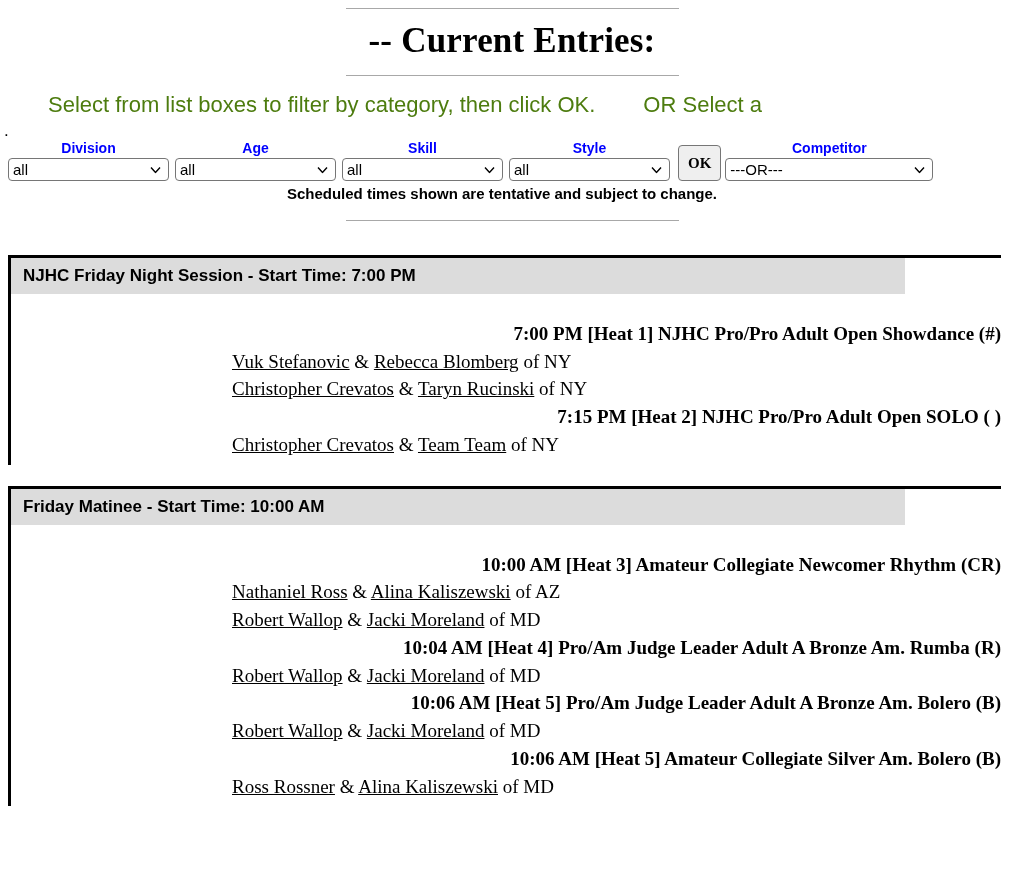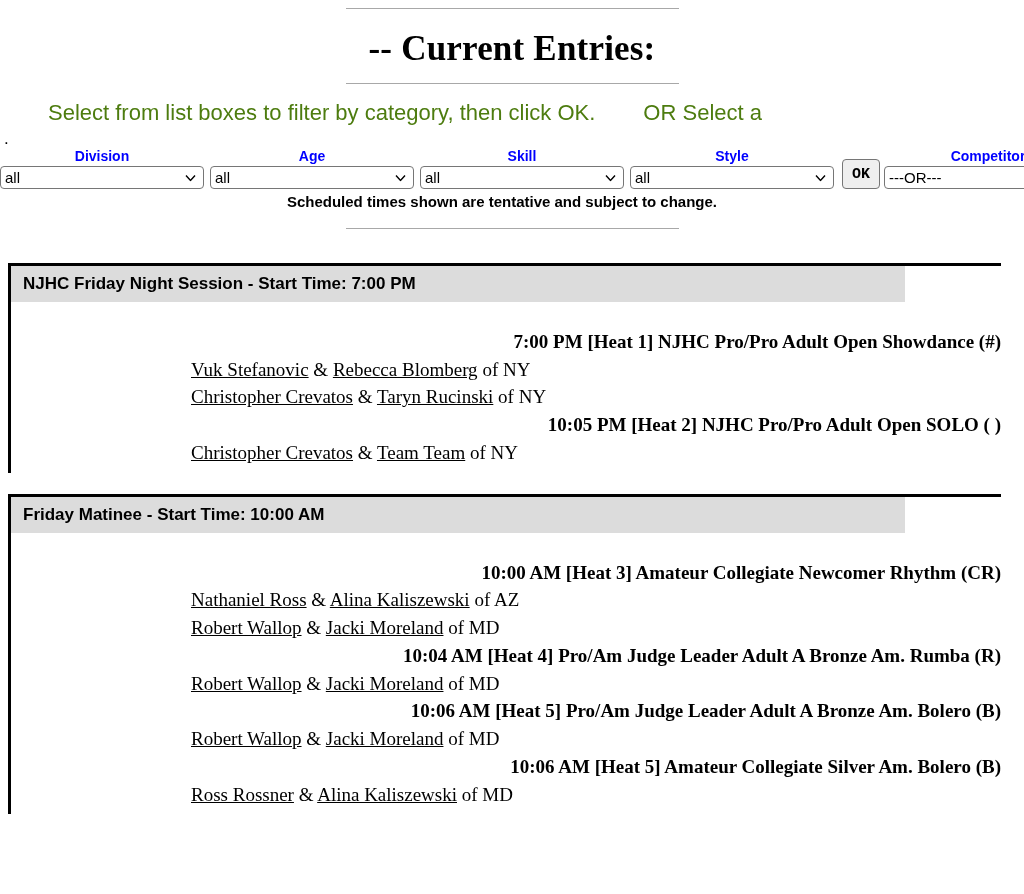--- a/index.html
+++ b/index.html
@@ -32,21 +32,21 @@
   .rule-top { margin-top: 8px; }
   .rule-mid { margin-top: 0; }
   .rule-bot { margin-top: 18px; }
 
   
   .page-title {
     font-family: "Liberation Serif", "DejaVu Serif", serif;
     font-weight: bold;
     font-size: 35px;
     text-align: center;
-    margin: 20px 0 14px 0;
+    margin: 12px 0 14px 0;
     letter-spacing: 0.2px;
   }
 
   
   .instructions {
     font-family: "Liberation Sans", "DejaVu Sans", sans-serif;
     font-size: 22px;
     color: #4d7c0f;
     margin-top: 16px;
     padding-left: 48px;
@@ -65,20 +65,21 @@
     line-height: 10px;
     height: 12px;
     margin-top: 8px;
     padding-left: 4px;
   }
 
   
   .filter-bar {
     display: flex;
     align-items: flex-end;
+    padding-left: 8px;
     margin-top: 2px;
   }
   .filter-group {
     display: flex;
     flex-direction: column;
     align-items: center;
     margin-right: 6px;
   }
   .filter-label {
     font-family: "Liberation Sans", "DejaVu Sans", sans-serif;
@@ -95,43 +96,43 @@
     background: #ffffff;
     border: 1px solid #767676;
     border-radius: 4px;
     padding: 1px 4px;
     height: 23px;
     width: 176px;
     box-sizing: border-box;
     -webkit-appearance: none;
     appearance: none;
   }
-  select.filter-select.narrow { width: 204px; }
+  select.filter-select.narrow { width: 161px; }
   select.filter-select.competitor { width: 208px; }
 
   .select-wrap { position: relative; display: inline-block; }
   .select-wrap .chev {
     position: absolute;
     right: 8px;
     top: 50%;
     transform: translateY(-50%);
     pointer-events: none;
     width: 11px;
     height: 7px;
   }
 
   .ok-button {
-    font-family: Liberation Mono, monospace;
+    font-family: Liberation Serif, serif;
     font-weight: bold;
     font-size: 15px;
     color: #000;
     background: #efefef;
     border: 1px solid #767676;
     border-radius: 4px;
-    height: 30px;
+    height: 36px;
     padding: 0 9px;
     margin: 0 4px 0 2px;
     cursor: pointer;
     box-sizing: border-box;
   }
 
   .note {
     font-family: "Liberation Sans", "DejaVu Sans", sans-serif;
     font-weight: bold;
     font-size: 15px;
@@ -176,20 +177,21 @@
     white-space: nowrap;
     text-align: right;
   }
   .couple {
     font-family: "Liberation Serif", "DejaVu Serif", serif;
     font-size: 19px;
     color: #000;
     padding-left: 180px;
     line-height: 1.46;
     white-space: nowrap;
+    margin-left: 41px;
   }
   .couple a {
     color: #000;
     text-decoration: underline;
   }
 
   .clipped { overflow: hidden; }
 </style>
 </head>
 <body>
@@ -290,21 +292,21 @@
         <a href="#">Rebecca Blomberg</a>
         <span>of NY</span>
       </div>
       <div class="couple">
         <a href="#">Christopher Crevatos</a>
         <span>&amp;</span>
         <a href="#">Taryn Rucinski</a>
         <span>of NY</span>
       </div>
 
-      <div class="heat-title">10:05 PM [Heat 2] NJHC Pro/Pro Adult Open SOLO ( )</div>
+      <div class="heat-title">7:15 PM [Heat 2] NJHC Pro/Pro Adult Open SOLO ( )</div>
       <div class="couple">
         <a href="#">Christopher Crevatos</a>
         <span>&amp;</span>
         <a href="#">Team Team</a>
         <span>of NY</span>
       </div>
 
     </div>
   </div>
 

